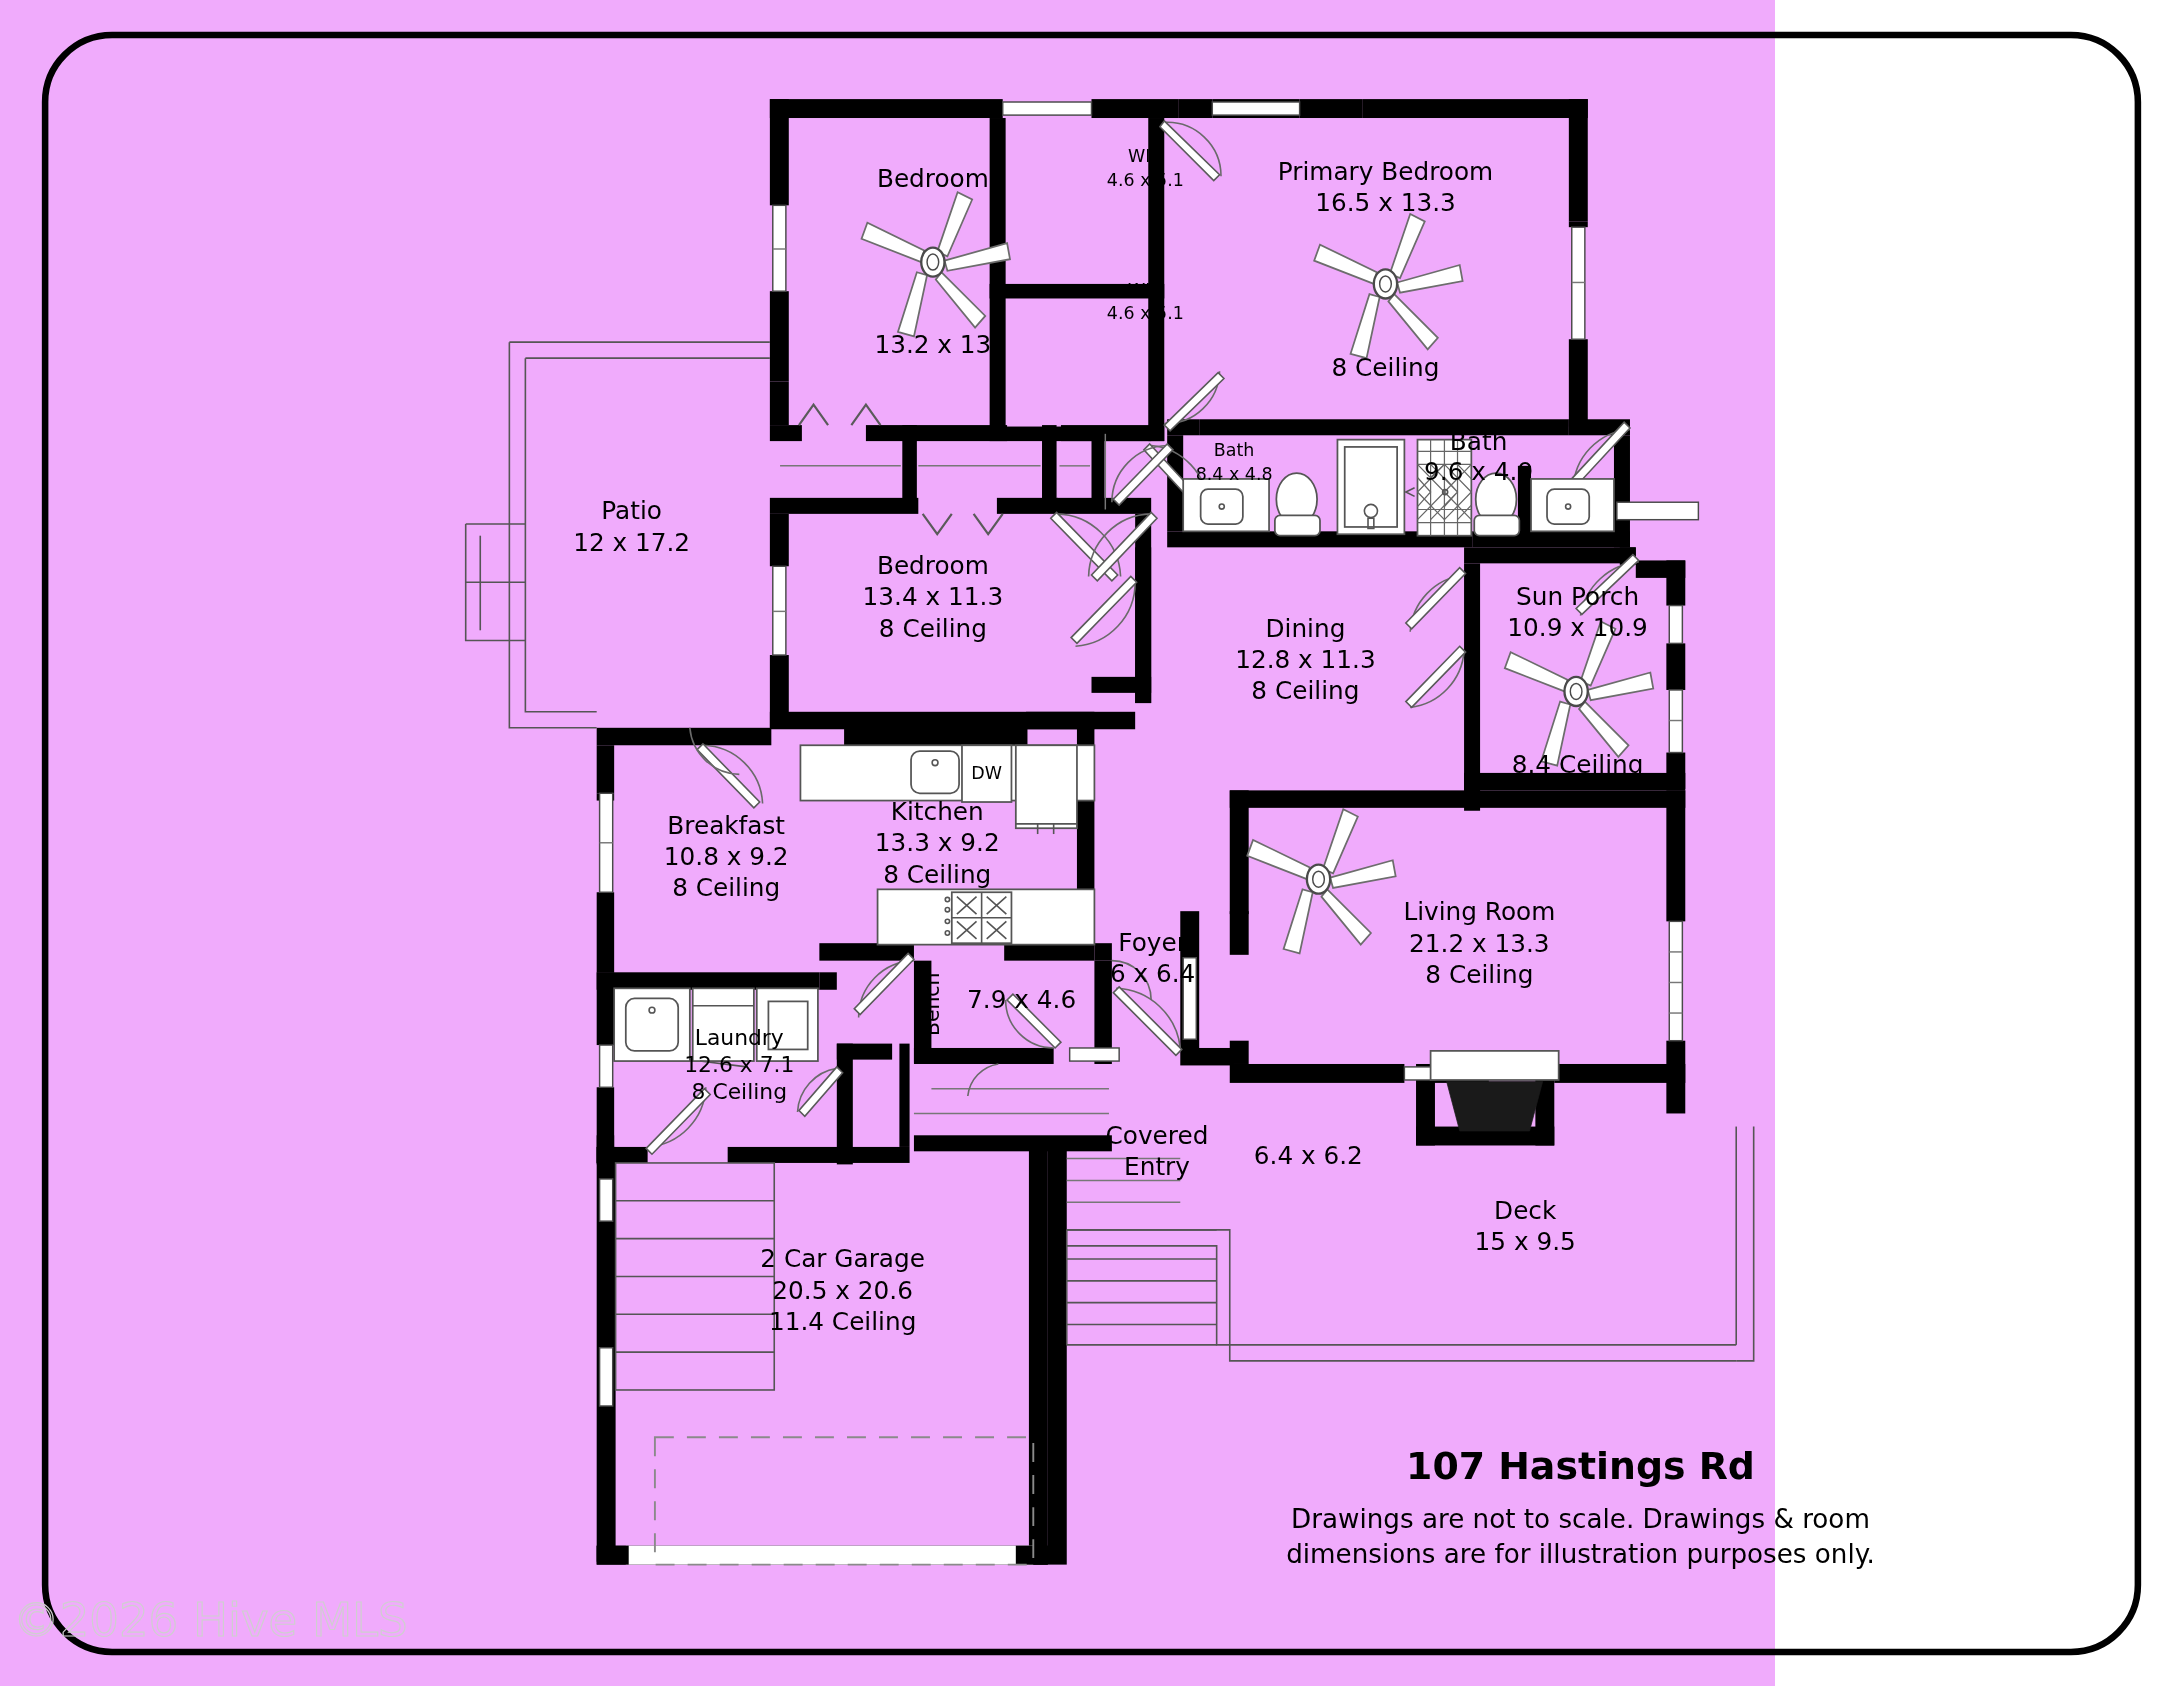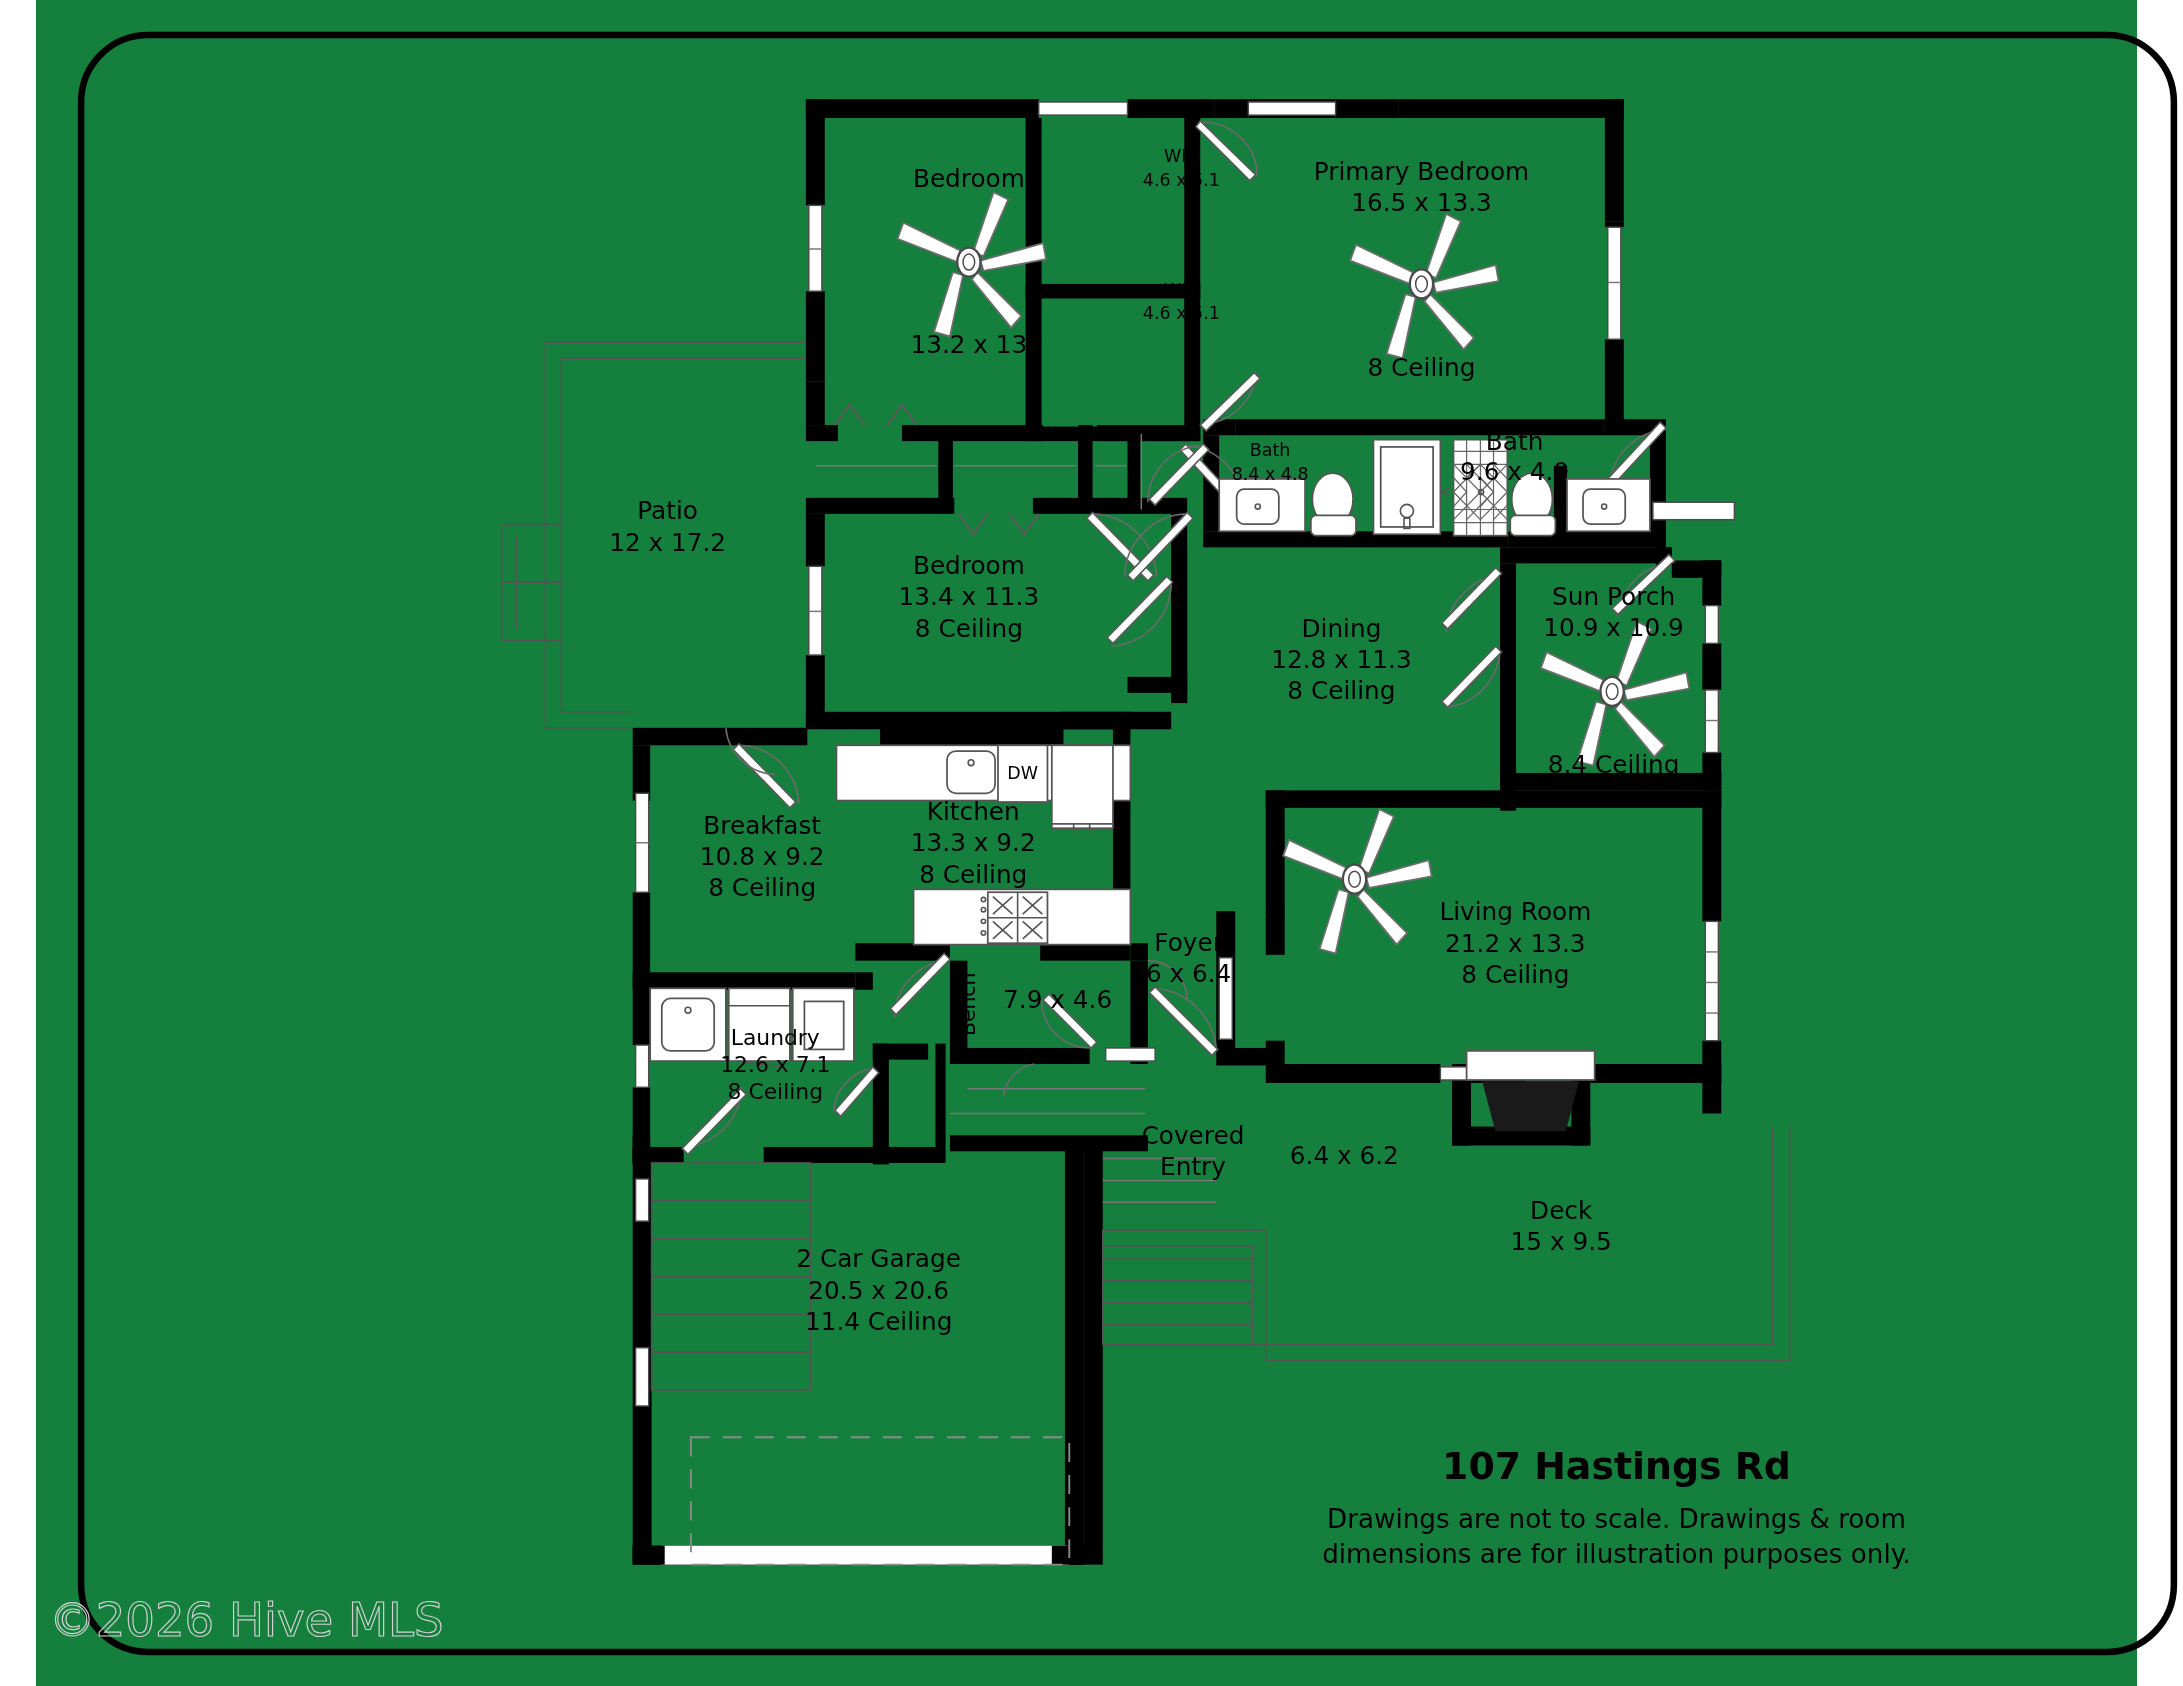--- a/index.html
+++ b/index.html
@@ -9,24 +9,23 @@
     background: #ffffff;
   }
   body {
     width: 2183px;
     height: 1687px;
     font-family: "DejaVu Sans", "Liberation Sans", sans-serif;
     overflow: hidden;
   }
   #plan-root {
     position: relative;
-    width: 2101px;
+    width: 1775px;
     height: 1687px;
-    background: #15803d;
-    margin-left: 36px;
+    background: #f0abfc;
   }
   svg.plan-svg {
     position: absolute;
     left: 0;
     top: 0;
     width: 2183px;
     height: 1687px;
     display: block;
   }
   .rm-label {

